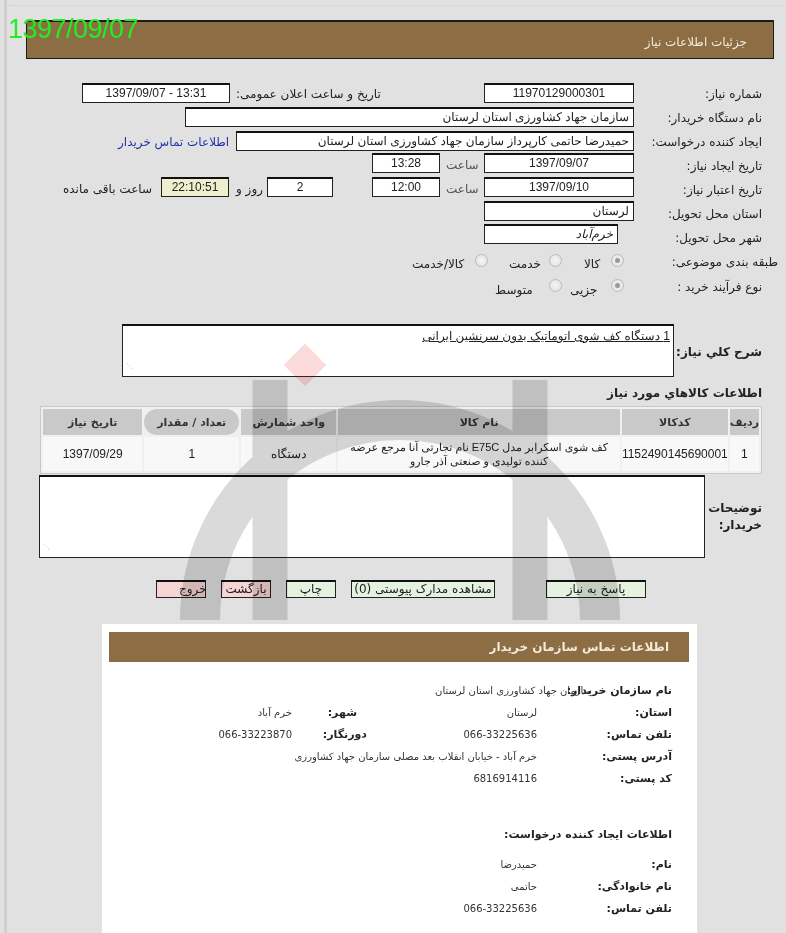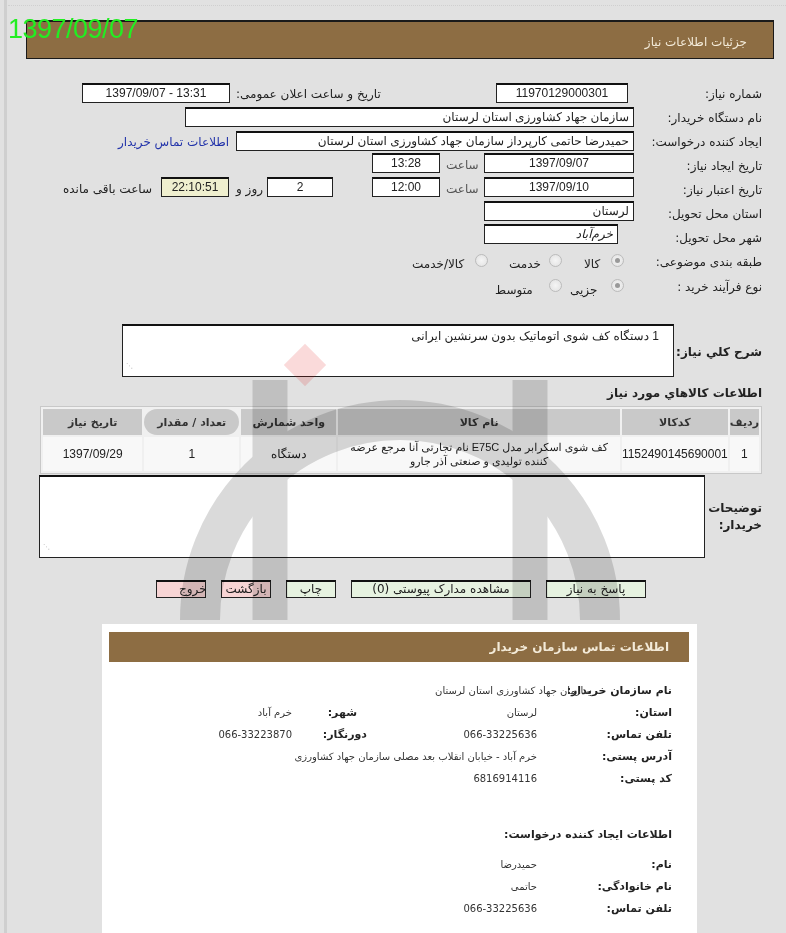--- a/index.html
+++ b/index.html
@@ -37,22 +37,22 @@
   .link { color: #2233aa; }
   .radio {
     position: absolute; width: 13px; height: 13px; border-radius: 50%;
     border: 1px solid #bbb; background: radial-gradient(circle at 50% 50%, #f5f5f5 0, #e0e0e0 100%);
   }
   .radio.on::after {
     content: ""; position: absolute; left: 3px; top: 3px; width: 5px; height: 5px; border-radius: 50%; background: #999;
   }
   .textarea {
     position: absolute; background: #fff; border: 1px solid #222; border-top: 2px solid #111;
-    direction: rtl; text-align: right; font-size: 12px; padding: 2px 14px;
-    font-family: "Liberation Sans", sans-serif; line-height: 16px;
+    direction: rtl; text-align: right; font-size: 12px; padding: 2px 3px;
+    font-family: "Liberation Sans", sans-serif; line-height: 16px; text-decoration: underline;
   }
   .grip { position: absolute; left: 3px; bottom: 2px; font-size: 7px; color: #aaa; }
   .bold-lbl { position: absolute; font-weight: bold; font-size: 12px; direction: rtl; white-space: nowrap; }
   table.items {
     position: absolute; left: 40px; top: 406px; width: 722px; border-collapse: separate; border-spacing: 2px;
     background: #f0f0f0; border: 1px solid #c8c8c8; font-size: 11px; direction: rtl;
   }
   table.items th { background: #c9c9c9; height: 26px; font-weight: bold; font-size: 11px; color: #333; }
   table.items td { background: #f8f8f8; height: 34px; text-align: center; font-family: "Liberation Sans", sans-serif; font-size: 12px; }
   table.items td.name { line-height: 14px; font-size: 11px; }
@@ -85,21 +85,21 @@
   <rect x="150" y="90" width="30" height="30" fill="#d00" transform="rotate(45 165 105)"></rect>
 </svg>
 
 <div class="stamp">1397/09/07</div>
 
 <div class="header-bar">
   <span>جزئيات اطلاعات نیاز</span>
 </div>
 
 <div class="lbl" style="right:24px;top:87px;">شماره نیاز:</div>
-<div class="box c" style="left:484px;top:83px;width:132px;margin-left:12px;">11970129000301</div>
+<div class="box c" style="left:484px;top:83px;width:150px;">11970129000301</div>
 <div class="lbl" style="left:236px;top:87px;">تاریخ و ساعت اعلان عمومی:</div>
 <div class="box c" style="left:82px;top:83px;width:148px;">1397/09/07 - 13:31</div>
 
 <div class="lbl" style="right:24px;top:111px;">نام دستگاه خریدار:</div>
 <div class="box r" style="left:185px;top:107px;width:449px;">سازمان جهاد کشاورزی استان لرستان</div>
 
 <div class="lbl" style="right:24px;top:135px;">ایجاد کننده درخواست:</div>
 <div class="box r" style="left:236px;top:131px;width:398px;">حمیدرضا حاتمی کارپرداز سازمان جهاد کشاورزی استان لرستان</div>
 <div class="lbl link" style="left:118px;top:135px;">اطلاعات تماس خریدار</div>
 
@@ -116,21 +116,21 @@
 <div class="lbl" style="left:236px;top:182px;">روز و</div>
 <div class="box c yellow" style="left:161px;top:177px;width:68px;">22:10:51</div>
 <div class="lbl" style="left:63px;top:182px;">ساعت باقی مانده</div>
 
 <div class="lbl" style="right:24px;top:207px;">استان محل تحویل:</div>
 <div class="box r" style="left:484px;top:201px;width:150px;">لرستان</div>
 
 <div class="lbl" style="right:24px;top:231px;">شهر محل تحویل:</div>
 <div class="box r" style="left:484px;top:224px;width:134px;font-style:italic;">خرم‌آباد</div>
 
-<div class="lbl" style="right:24px;top:255px;margin-left:32px;">طبقه بندی موضوعی:</div>
+<div class="lbl" style="right:8px;top:255px;margin-left:32px;">طبقه بندی موضوعی:</div>
 <div class="radio on" style="left:611px;top:254px;"></div>
 <div class="lbl" style="left:584px;top:257px;">کالا</div>
 <div class="radio" style="left:549px;top:254px;"></div>
 <div class="lbl" style="left:509px;top:257px;">خدمت</div>
 <div class="radio" style="left:475px;top:254px;"></div>
 <div class="lbl" style="left:412px;top:257px;">کالا/خدمت</div>
 
 <div class="lbl" style="right:24px;top:280px;">نوع فرآیند خرید :</div>
 <div class="radio on" style="left:611px;top:279px;"></div>
 <div class="lbl" style="left:570px;top:283px;">جزیی</div>
@@ -166,21 +166,21 @@
     </tr>
   </tbody>
 </table>
 
 <div class="bold-lbl" style="right:24px;top:500px;width:52px;white-space:normal;line-height:17px;text-align:right;">توضیحات خریدار:</div>
 <div class="textarea" style="left:39px;top:475px;width:666px;height:83px;">
   <span class="grip">⋰</span>
 </div>
 
 <div class="btn" style="left:546px;top:580px;width:100px;">پاسخ به نیاز</div>
-<div class="btn" style="left:351px;top:580px;width:180px;">مشاهده مدارک پیوستی (0)</div>
+<div class="btn" style="left:351px;top:580px;width:144px;">مشاهده مدارک پیوستی (0)</div>
 <div class="btn" style="left:286px;top:580px;width:50px;">چاپ</div>
 <div class="btn pink" style="left:221px;top:580px;width:50px;">بازگشت</div>
 <div class="btn pink" style="left:156px;top:580px;width:50px;padding-left:22px;">خروج</div>
 
 <div class="panel">
   <div class="panel-head">
     <span>اطلاعات تماس سازمان خریدار</span>
   </div>
 
   <div class="pl" style="right:25px;top:60px;">نام سازمان خریدار:</div>

